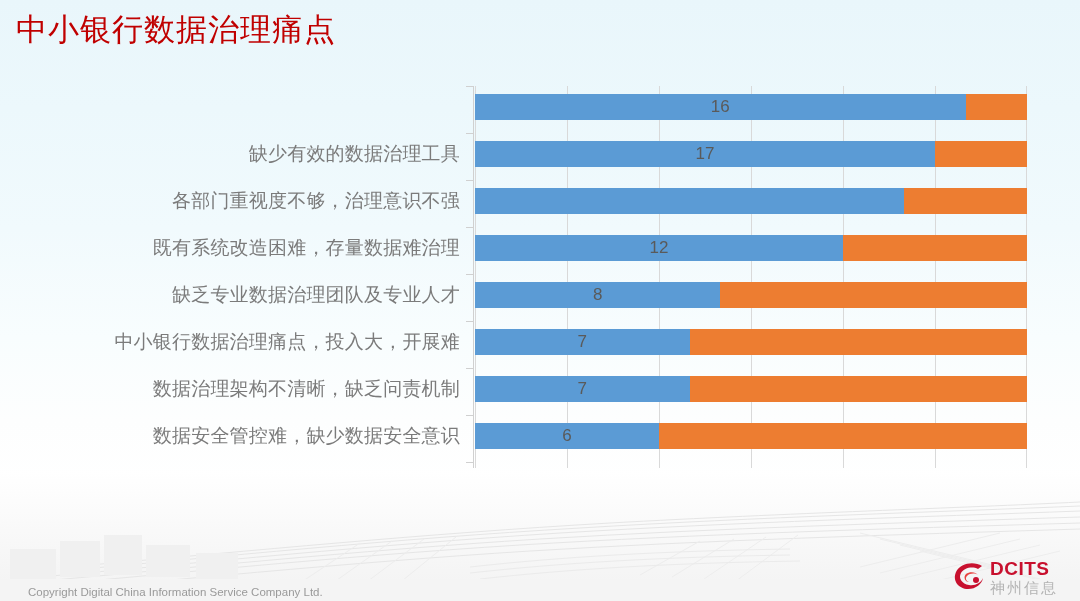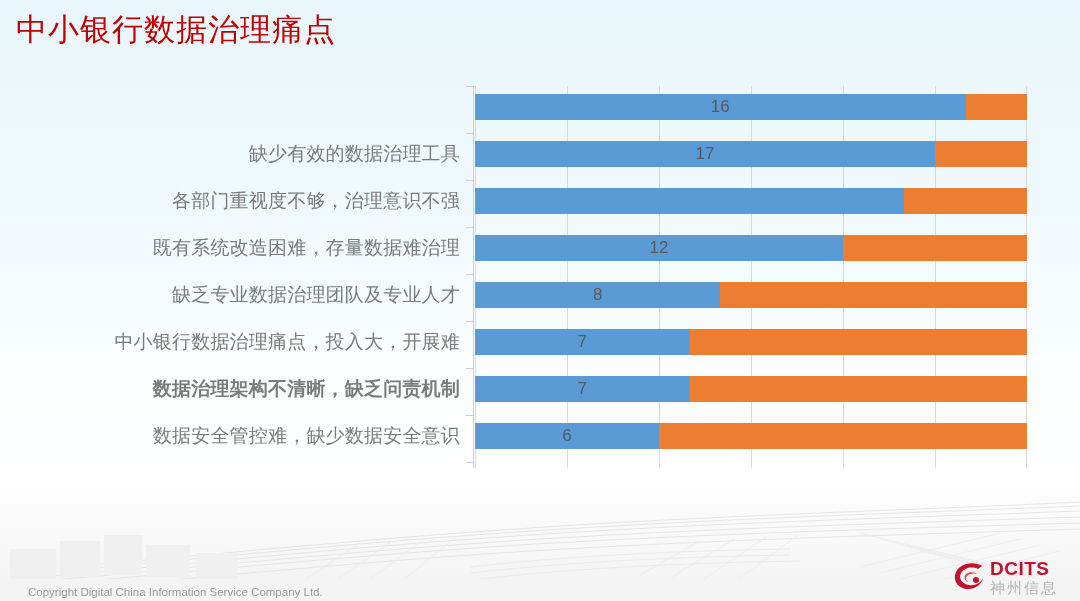--- a/index.html
+++ b/index.html
@@ -213,21 +213,21 @@
   <div class="title">中小银行数据治理痛点</div>
 
   <div class="chart">
 
     <div class="cat-labels">
       <div class="cat-label" style="top:56px;">缺少有效的数据治理工具</div>
       <div class="cat-label" style="top:103px;">各部门重视度不够，治理意识不强</div>
       <div class="cat-label" style="top:150px;">既有系统改造困难，存量数据难治理</div>
       <div class="cat-label" style="top:197px;">缺乏专业数据治理团队及专业人才</div>
       <div class="cat-label" style="top:244px;">中小银行数据治理痛点，投入大，开展难</div>
-      <div class="cat-label" style="top:291px;font-weight:bold;">数据治理架构不清晰，缺乏问责机制</div>
+      <div class="cat-label" style="top:291px;">数据治理架构不清晰，缺乏问责机制</div>
       <div class="cat-label" style="top:338px;">数据安全管控难，缺少数据安全意识</div>
     </div>
 
     <div class="yaxis"></div>
     <div class="ytick" style="top:0px;"></div>
     <div class="ytick" style="top:47px;"></div>
     <div class="ytick" style="top:94px;"></div>
     <div class="ytick" style="top:141px;"></div>
     <div class="ytick" style="top:188px;"></div>
     <div class="ytick" style="top:235px;"></div>

